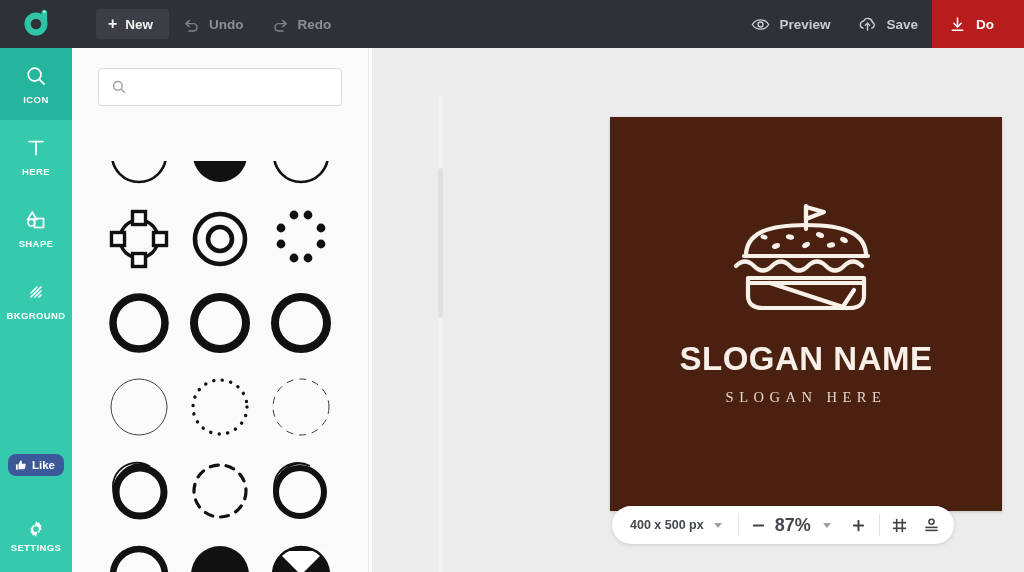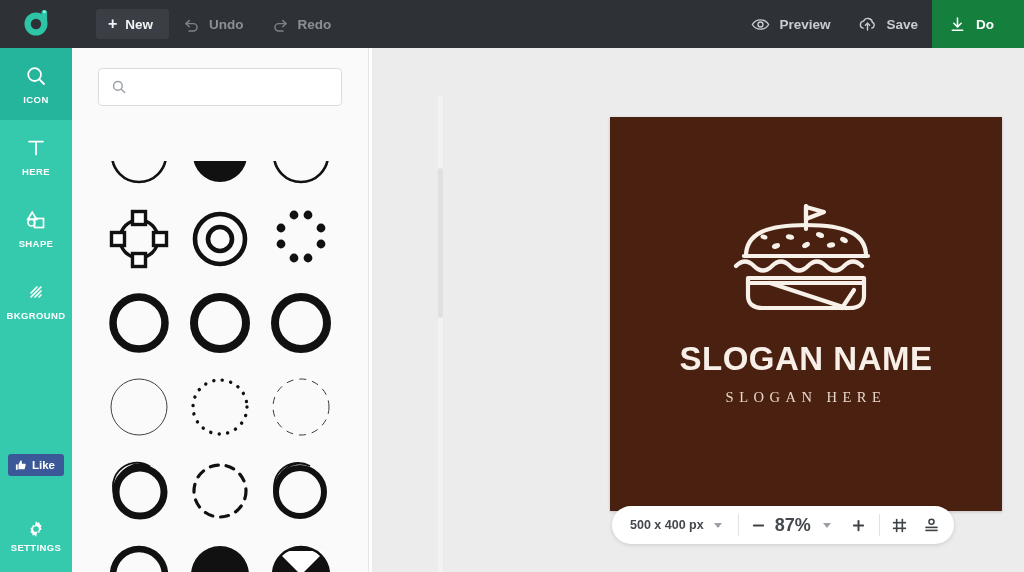--- a/index.html
+++ b/index.html
@@ -40,21 +40,21 @@
     display: flex; align-items: center; gap: 9px;
     color: #8b9096; font-size: 13.5px; font-weight: bold;
     cursor: pointer;
   }
   .hbtn.light { color: #c9cdd1; }
   .hbtn svg { display: block; }
   .spacer { flex: 1; }
 
   .btn-download {
     height: 48px; min-width: 92px;
-    background: #15803d;
+    background: #b91c1c;
     display: flex; align-items: center; gap: 9px;
     padding: 0 16px;
     color: #ffffff; font-size: 13.5px; font-weight: bold;
     cursor: pointer; overflow: hidden; white-space: nowrap;
   }
 
   
   .rail {
     position: absolute; top: 48px; left: 0;
     width: 72px; height: 524px;
@@ -69,21 +69,21 @@
     color: #ffffff; cursor: pointer;
   }
   .rail-item.active { background: #25b49c; }
   .rail-item .lbl { font-size: 9.5px; font-weight: bold; letter-spacing: .4px; }
   .rail-item svg { display: block; }
   .rail-gap { flex: 1; }
 
   .like-wrap { display: flex; justify-content: center; padding-bottom: 22px; }
   .like-btn {
     background: #3b5998; color: #fff;
-    height: 22px; padding: 0 9px 0 7px; border-radius: 3px;
+    height: 22px; padding: 0 9px 0 7px; border-radius: 8px;
     display: flex; align-items: center; gap: 5px;
     font-size: 11.5px; font-weight: bold; cursor: pointer;
   }
   .rail-settings {
     height: 74px; display: flex; flex-direction: column;
     align-items: center; justify-content: center; gap: 2px;
     color: #fff; cursor: pointer;
   }
   .rail-settings .lbl { font-size: 9.5px; font-weight: bold; letter-spacing: .4px; }
 
@@ -491,21 +491,21 @@
             <ellipse cx="38" cy="33" rx="3.6" ry="2.4" transform="rotate(16 38 33)"></ellipse>
           </g>
         </svg>
       </div>
       <div class="company-name">SLOGAN NAME</div>
       <div class="slogan">SLOGAN HERE</div>
     </div>
 
     <div class="toolbar">
       <div class="tb-select">
-        <span>500 x 400 px</span>
+        <span>400 x 500 px</span>
         <span class="caret"></span>
       </div>
 
       <div class="tb-sep"></div>
 
       <div class="tb-group">
         <div class="tb-icon">
           <svg width="15" height="15" viewBox="0 0 16 16">
             <rect x="2" y="7" width="12" height="2.1" rx="1" fill="#3e4246"></rect>
           </svg>

